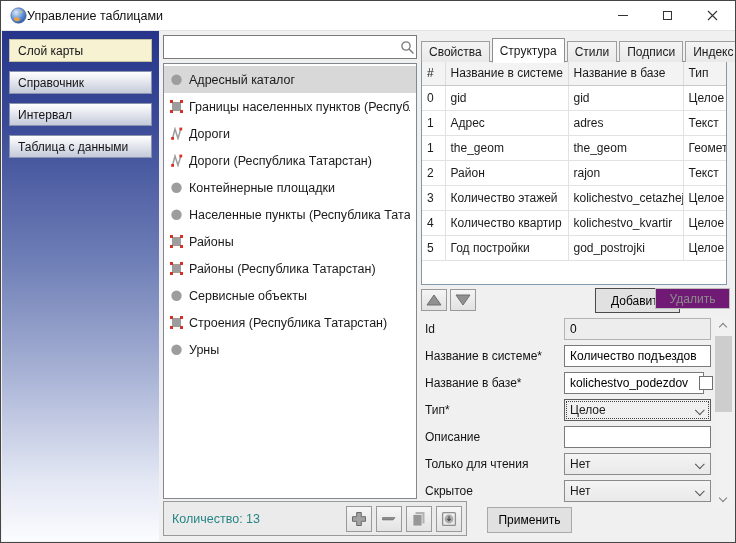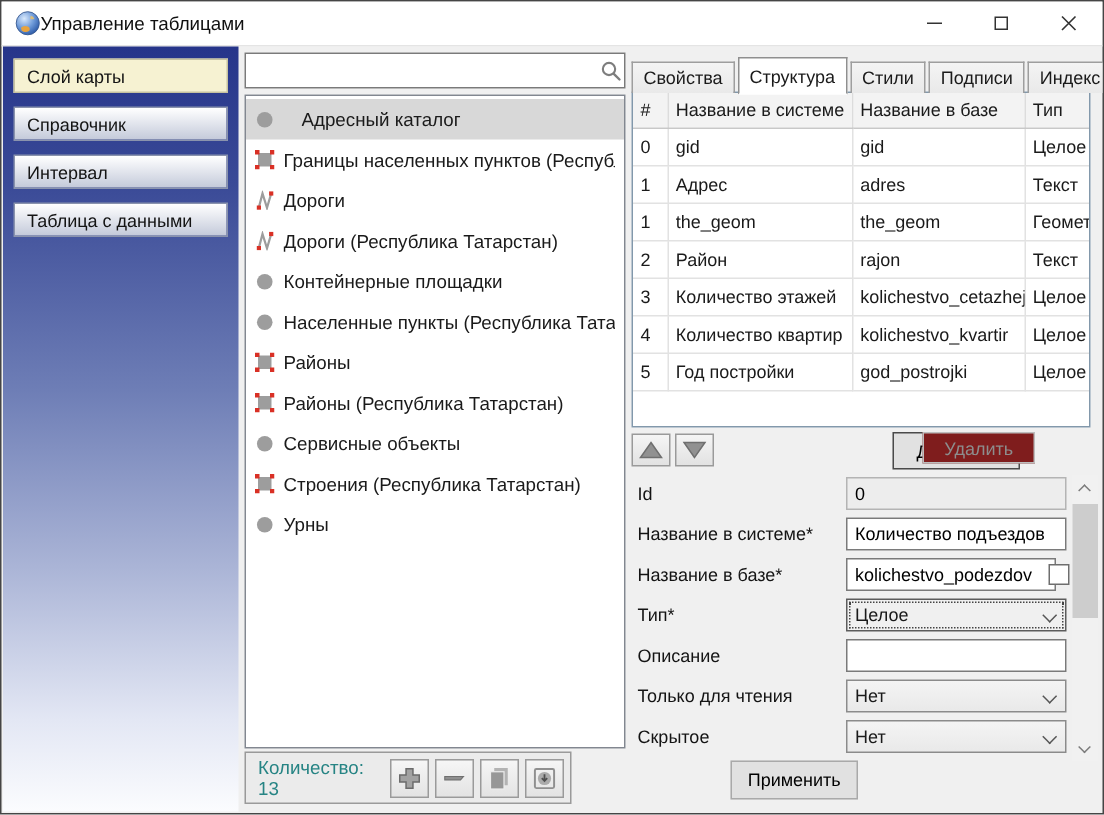--- a/index.html
+++ b/index.html
@@ -23,25 +23,25 @@
     background:linear-gradient(#ffffff,#c4cada); border:1px solid #8a93ad; color:#141414; font-size:12px; }
   .sbtn.active { background:#f6f2d2; border:1px solid #c6c2a0; }
 
   
   .searchbox { position:absolute; left:162px; top:34px; width:254px; height:24px; background:#fff; border:1px solid #7a7a7a; display:flex; align-items:center; }
   .searchbox input { flex:1; border:none; outline:none; height:20px; padding:0 4px; font-size:12px; font-family:inherit; background:transparent; }
   .searchbox .sicon { width:18px; flex:0 0 auto; display:flex; justify-content:center; }
 
   .listbox { position:absolute; left:162px; top:62px; width:254px; height:436px; background:#fff; border:1px solid #828790; overflow:hidden; padding-top:2px; }
   .litem { height:27px; display:flex; align-items:center; padding:0 6px; white-space:nowrap; overflow:hidden; font-size:12.5px; }
-  .litem.selected { background:#d8d8d8;gap:12px; }
+  .litem.selected { background:#d8d8d8; }
   .litem .icn { width:13px; height:13px; margin-right:6px; flex:0 0 auto; }
   .litem .lbl { overflow:hidden; white-space:nowrap; }
 
-  .listfooter { position:absolute; left:162px; top:500px; width:218px; height:35px; background:#ebebeb; border:1px solid #9a9a9a; display:flex; align-items:center; padding:0 4px 0 8px; }
+  .listfooter { position:absolute; left:162px; top:500px; width:304px; height:35px; background:#ebebeb; border:1px solid #9a9a9a; display:flex; align-items:center; padding:0 4px 0 8px; }
   .count { color:#268484; font-size:12.5px; flex:1; }
   .tbtn { width:26px; height:26px; margin-left:4px; background:linear-gradient(#f6f6f6,#e3e3e3); border:1px solid #9a9a9a; display:flex; align-items:center; justify-content:center; }
 
   
   .tabstrip { position:absolute; left:420px; top:37px; height:24px; display:flex; align-items:flex-end; z-index:3; }
   .tab { height:21px; padding:0 7px; margin-right:2px; display:flex; align-items:center; font-size:12px;
     background:linear-gradient(#f4f4f4,#e9e9e9); border:1px solid #9e9e9e; border-bottom:none; }
   .tab.active { height:25px; margin-bottom:-1px; background:#fff; border:1px solid #8f8f8f; border-bottom:1px solid #fff; }
 
   
@@ -52,21 +52,21 @@
   table.dtable th { height:23px; background:#f3f3f3; font-weight:normal; text-align:left; padding:0 5px; border-right:1px solid #dcdcdc; border-bottom:1px solid #c8c8c8; overflow:hidden; white-space:nowrap; font-size:12px; }
   table.dtable td { height:25px; padding:0 5px; border-right:1px solid #e2e2e2; border-bottom:1px solid #e2e2e2; overflow:hidden; white-space:nowrap; font-size:12px; }
   table.dtable th:last-child, table.dtable td:last-child { border-right:none; }
 
   
   .reorder-up { position:absolute; left:420px; top:288px; }
   .reorder-down { position:absolute; left:449px; top:288px; }
   .sqbtn { width:26px; height:22px; background:linear-gradient(#f5f5f5,#e2e2e2); border:1px solid #9a9a9a; display:flex; align-items:center; justify-content:center; }
   .btn { background:#e1e1e1; border:1px solid #a9a9a9; font-size:12px; font-family:inherit; display:flex; align-items:center; justify-content:center; }
   .btn-add { position:absolute; left:594px; top:287px; width:85px; height:25px; border:1px solid #4a4a4a; }
-  .btn-del { position:absolute; left:614px; top:287px; width:75px; height:21px; color:#8d8d8d; background:#7f1d1d; border-color:#bdbdbd; }
+  .btn-del { position:absolute; left:654px; top:287px; width:75px; height:21px; color:#8d8d8d; background:#701a75; border-color:#bdbdbd; }
 
   
   .frow { position:absolute; left:424px; height:22px; display:flex; align-items:center; }
   .flabel { font-size:12px; color:#141414; }
   .ffield { position:absolute; left:563px; width:147px; height:22px; border:1px solid #7a7a7a; background:#fff; font-size:12px; font-family:inherit; padding:0 5px; outline:none; }
   .ffield.ro { background:#ededed; border-color:#b4b4b4; }
   .combo { position:absolute; left:563px; width:147px; height:22px; border:1px solid #8b8b8b; background:linear-gradient(#f4f4f4,#e9e9e9); display:flex; align-items:center; padding:0 5px; font-size:12px; }
   .combo .ctext { flex:1; overflow:hidden; white-space:nowrap; }
   .combo.focused { outline:1px dotted #444; outline-offset:-3px; border-color:#5c5c5c; background:#f0f0f0; }
   .chev { width:8px; height:8px; position:relative; flex:0 0 auto; }

